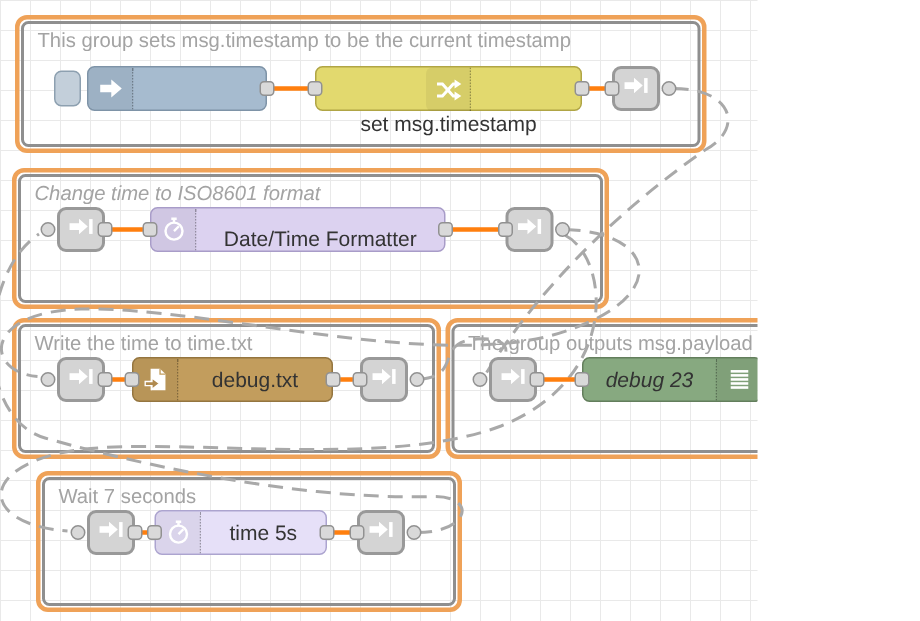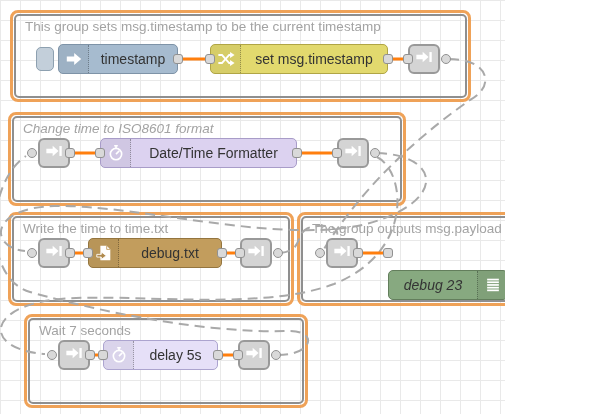--- a/index.html
+++ b/index.html
@@ -19,24 +19,24 @@
   .node .icon{width:29px;height:28px;flex:0 0 29px;display:flex;align-items:center;justify-content:center;
     background:rgba(0,0,0,0.05);border-right:1px dotted rgba(0,0,0,0.3);border-radius:4px 0 0 4px;}
   .node .icon-right{width:29px;height:28px;flex:0 0 29px;display:flex;align-items:center;justify-content:center;
     background:rgba(0,0,0,0.05);border-left:1px dotted rgba(0,0,0,0.3);border-radius:0 4px 4px 0;}
   .node .label{flex:1;text-align:center;font-size:14px;color:#333;white-space:nowrap;padding:0 4px;}
   .link-node{position:absolute;width:32px;height:30px;box-sizing:border-box;border-radius:6px;
     background:#d4d4d4;border:2px solid #999;display:flex;align-items:center;justify-content:center;z-index:3;}
   .port{position:absolute;width:10px;height:10px;box-sizing:border-box;background:#d9d9d9;border:1px solid #919191;border-radius:3px;z-index:4;}
   .vport{position:absolute;width:10px;height:10px;box-sizing:border-box;background:#d9d9d9;border:1px solid #919191;border-radius:50%;z-index:4;}
   .n-inject{background:#a6bbcf;border:1px solid #7e93a7;}
-  .n-change{background:#e2d96e;border:1px solid #b0a545;}
-  .n-formatter{background:#dcd2f0;border:1px solid #a89cc8;}
+  .n-change{background:#e2d96e;border:1px solid #b0a545;flex-direction:column;}
+  .n-formatter{background:#dcd2f0;border:1px solid #a89cc8;align-items:flex-end;}
   .n-file{background:#c29d5d;border:1px solid #94753f;}
-  .n-debug{background:#87a980;border:1px solid #637e5c;margin-top:32px;}
+  .n-debug{background:#87a980;border:1px solid #637e5c;}
   .n-delay{background:#e6e0f8;border:1px solid #aca4cf;}
   .inject-button{position:absolute;width:18px;height:24px;box-sizing:border-box;border-radius:5px;
     background:#c3cfda;border:1px solid #8da0b0;z-index:3;}
   .debug-button{position:absolute;width:25px;height:27px;box-sizing:border-box;border-radius:6px;
     background:#87a980;border:3px solid #c9c9c9;box-shadow:0 0 0 1px #9a9a9a;z-index:3;}
   .italic{font-style:italic;}
 </style>
 </head>
 <body>
 
@@ -91,21 +91,20 @@
     </g>
   </svg>
 
   <div class="inject-button" style="left:36px;top:47px;"></div>
   <div class="node n-inject" style="left:58px;top:44px;width:120px;">
     <span class="icon">
       <svg width="18" height="18" viewBox="0 0 20 20">
           <path d="M2 7.2 h8.2 V3.4 L18 10 l-7.8 6.6 V12.8 H2 z" fill="#fff"></path>
         </svg>
     </span>
-    <span class="label">timestamp</span>
   </div>
 
   <div class="node n-change" style="left:210px;top:44px;width:178px;">
     <span class="icon">
       <svg width="18" height="18" viewBox="0 0 20 20">
         <path d="M1.5 5.5 h4 l8 9 h2.5" stroke="#fff" stroke-width="2.2" fill="none"></path>
         <path d="M1.5 14.5 h4 l8 -9 h2.5" stroke="#fff" stroke-width="2.2" fill="none"></path>
         <path d="M14.5 2.2 L19.5 5.5 L14.5 8.8 z" fill="#fff"></path>
         <path d="M14.5 11.2 L19.5 14.5 L14.5 17.8 z" fill="#fff"></path>
       </svg>
@@ -207,21 +206,21 @@
     </span>
   </div>
   <div class="node n-delay" style="left:103px;top:340px;width:115px;">
     <span class="icon">
       <svg width="18" height="18" viewBox="0 0 20 20">
         <circle cx="10" cy="11.2" r="6.3" stroke="#fff" stroke-width="1.8" fill="none"></circle>
         <path d="M10 11.2 L13.6 7.6" stroke="#fff" stroke-width="1.8"></path>
         <path d="M8 2 h4 M10 2 v2.6" stroke="#fff" stroke-width="1.8"></path>
       </svg>
     </span>
-    <span class="label">delay 5s</span>
+    <span class="label">time 5s</span>
   </div>
   <div class="link-node" style="left:238px;top:340px;">
     <span>
       <svg width="18" height="18" viewBox="0 0 20 20">
           <path d="M1.5 7.5 h7 V4.2 L15 10 l-6.5 5.8 V12.5 h-7 z" fill="#fff"></path>
           <rect x="16" y="4.5" width="2.6" height="11" fill="#fff"></rect>
         </svg>
     </span>
   </div>
 

